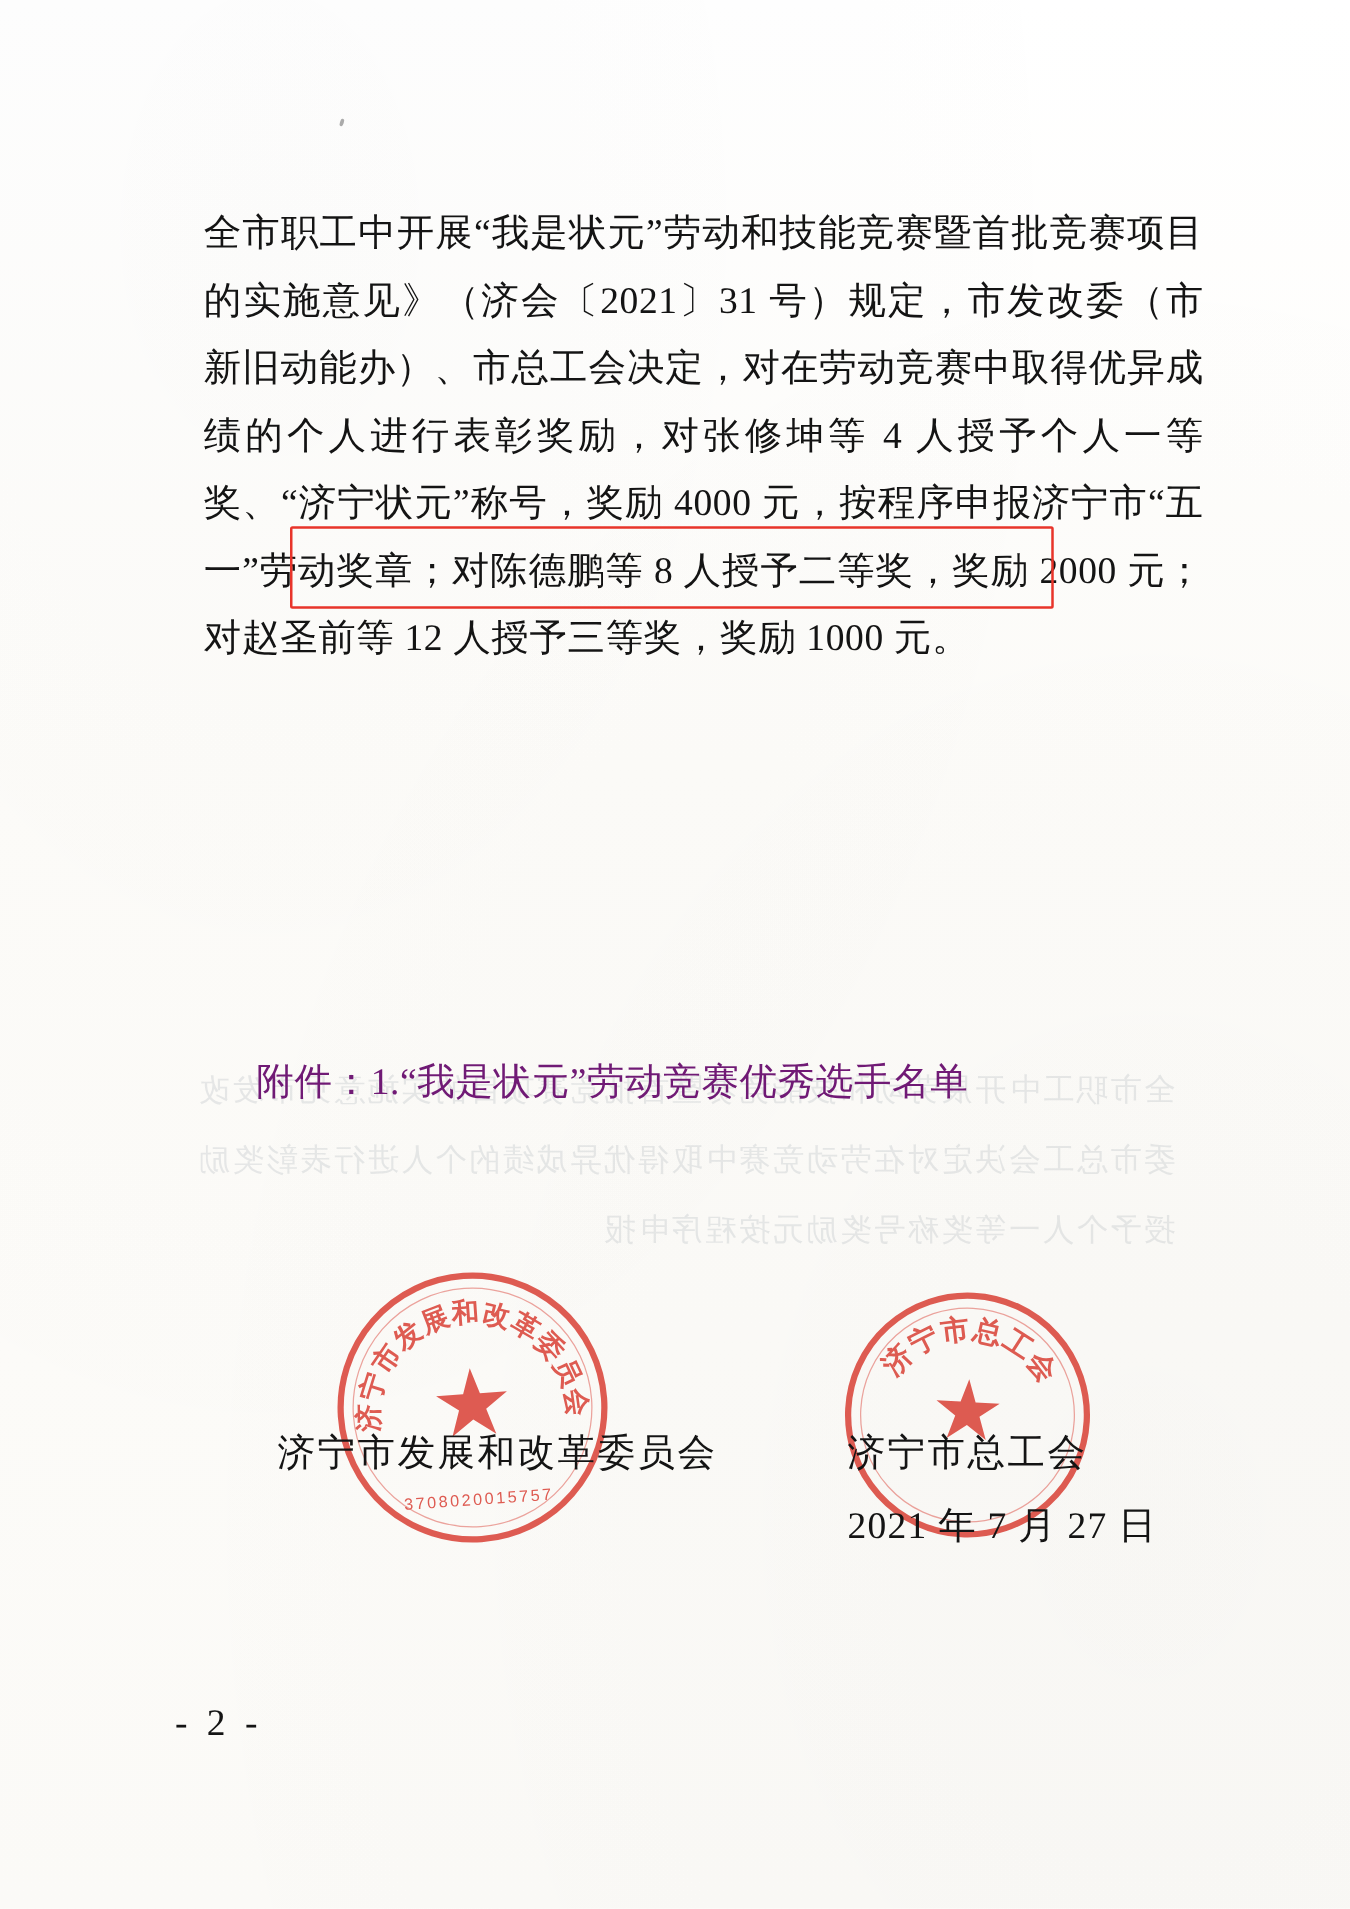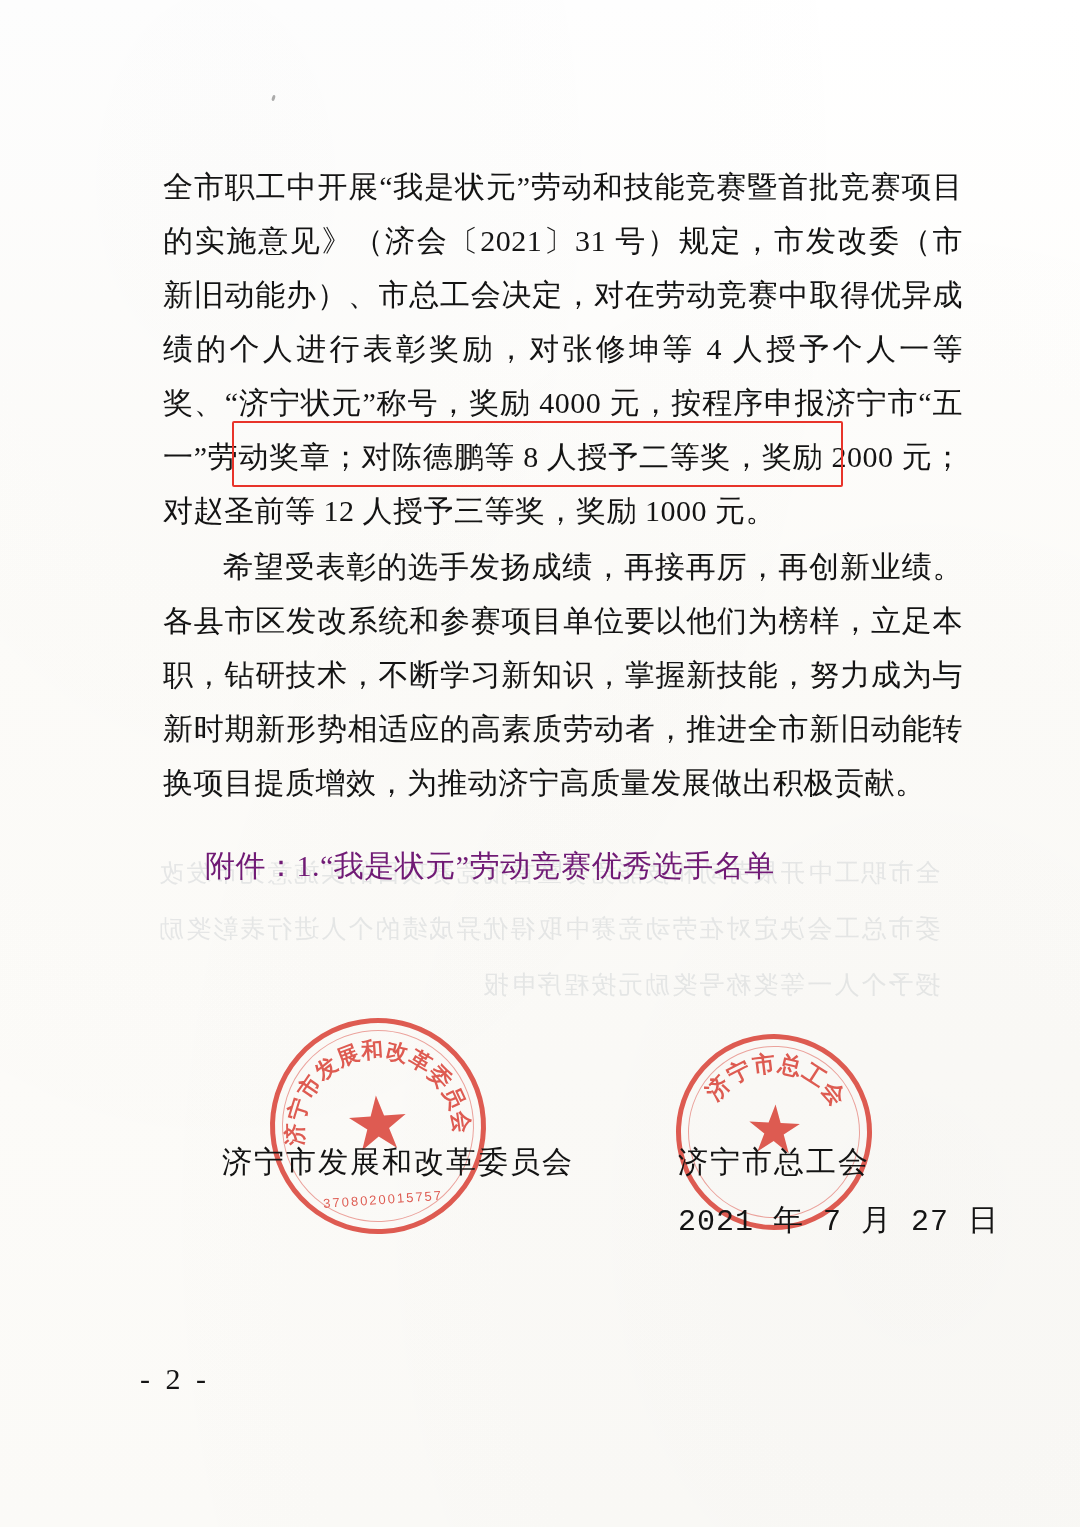--- a/index.html
+++ b/index.html
@@ -192,21 +192,20 @@
     left: 678px;
     top: 1142px;
   }
   .sign-date {
     position: absolute;
     left: 678px;
     top: 1200px;
     font-size: 30px;
     letter-spacing: 1px;
     color: #141414;
-    font-family: Liberation Mono, monospace;
   }
 
   .page-number {
     position: absolute;
     left: 140px;
     top: 1362px;
     font-size: 30px;
     letter-spacing: 4px;
     color: #141414;
   }
@@ -225,21 +224,20 @@
 
 <div class="page">
   <div class="paper-noise"></div>
 
   <div class="bleed">全市职工中开展劳动和技能竞赛暨首批竞赛项目的实施意见市发改委市总工会决定对在劳动竞赛中取得优异成绩的个人进行表彰奖励授予个人一等奖称号奖励元按程序申报</div>
 
   <div class="content">
 
     <div class="body-text">
       <p class="para">全市职工中开展“我是状元”劳动和技能竞赛暨首批竞赛项目的实施意见》（济会〔2021〕31 号）规定，市发改委（市新旧动能办）、市总工会决定，对在劳动竞赛中取得优异成绩的个人进行表彰奖励，对张修坤等 4 人授予个人一等奖、“济宁状元”称号，奖励 4000 元，按程序申报济宁市“五一”劳动奖章；对陈德鹏等 8 人授予二等奖，奖励 2000 元；对赵圣前等 12 人授予三等奖，奖励 1000 元。</p>
-      <p class="para indent">希望受表彰的选手发扬成绩，再接再厉，再创新业绩。各县市区发改系统和参赛项目单位要以他们为榜样，立足本职，钻研技术，不断学习新知识，掌握新技能，努力成为与新时期新形势相适应的高素质劳动者，推进全市新旧动能转换项目提质增效，为推动济宁高质量发展做出积极贡献。</p>
     </div>
 
     <div class="redbox"></div>
 
     <div class="attachments">
       <div>附件：1.“我是状元”劳动竞赛优秀选手名单</div>
     </div>
 
     <div class="seal seal-left">
       <div class="seal-inner"></div>

